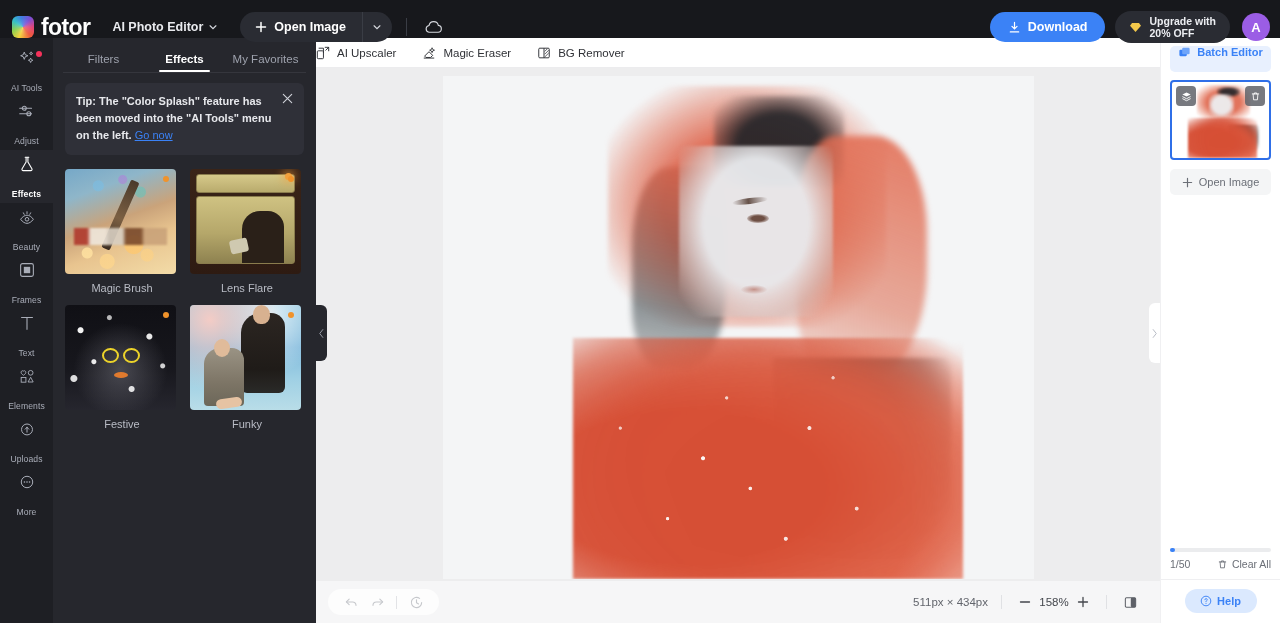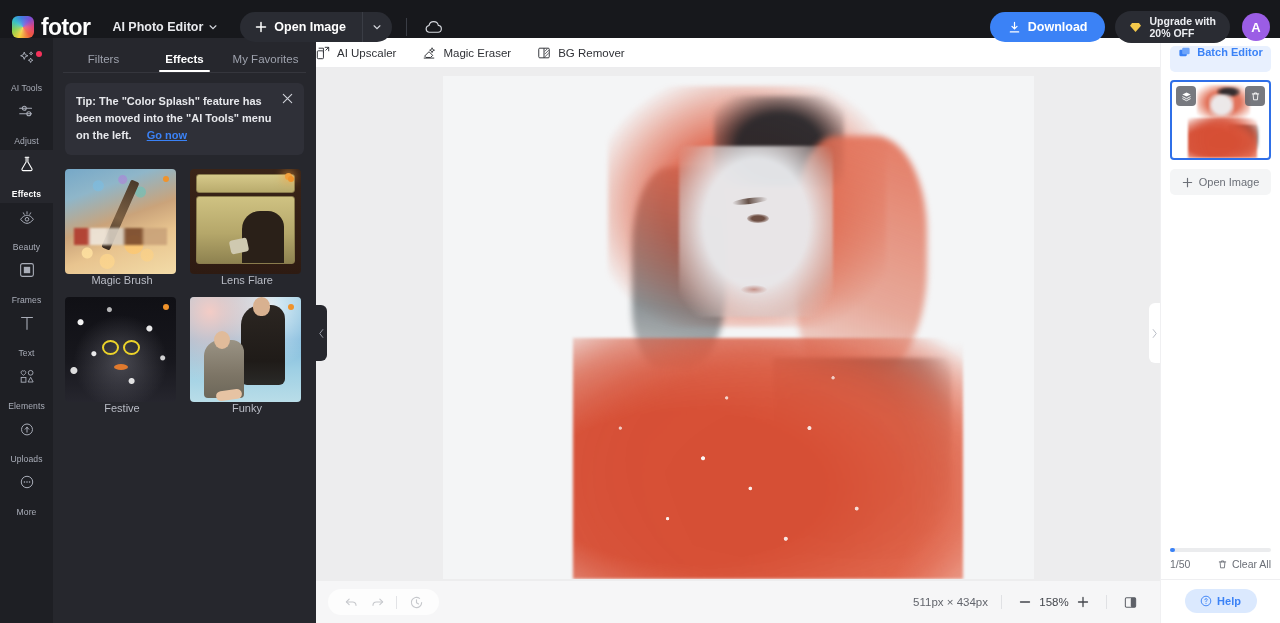--- a/index.html
+++ b/index.html
@@ -115,41 +115,41 @@
     content: ""; position: absolute; left: 18%; right: 18%; bottom: 0;
     height: 2px; background: #fff; border-radius: 1px;
   }
   .panel-divider { height: 1px; background: #35363d; margin: 0 10px; }
 
   .tip-box {
     margin: 10px 12px 0 12px; background: #2f3038; border-radius: 6px;
     padding: 10px 30px 11px 11px; position: relative;
   }
   .tip-text { color: #e7e8ec; font-size: 11px; line-height: 1.55; font-weight: bold; }
-  .tip-link { color: #3b82f6; text-decoration: underline; cursor: pointer; font-weight: bold; margin-left: 12px; }
+  .tip-link { color: #3b82f6; text-decoration: underline; cursor: pointer; font-weight: normal; }
   .tip-close {
     position: absolute; top: 9px; right: 9px; width: 14px; height: 14px;
     color: #cfd2d9; cursor: pointer;
   }
 
   .effects-grid {
     display: grid; grid-template-columns: 1fr 1fr; gap: 11px 11px;
     padding: 14px 12px 0 12px;
   }
   .effect-cell { cursor: pointer; }
   .effect-thumb {
     width: 111px; height: 105px; border-radius: 4px; overflow: hidden;
     position: relative;
   }
   .effect-dot {
     position: absolute; top: 7px; right: 7px; width: 6px; height: 6px;
     border-radius: 50%; background: #f0932b;
   }
   .effect-label {
-    text-align: center; color: #b9bcc5; font-size: 11px; 
+    text-align: center; color: #b9bcc5; font-size: 11px; padding-top: 8px;
   }
 
   
   .art-brush {
     width: 100%; height: 100%;
     background:
       radial-gradient(circle at 20% 80%, rgba(255,225,160,.85) 0 5px, transparent 6px),
       radial-gradient(circle at 38% 88%, rgba(255,215,140,.7) 0 7px, transparent 8px),
       radial-gradient(circle at 62% 72%, rgba(255,200,110,.75) 0 9px, transparent 10px),
       radial-gradient(circle at 74% 82%, rgba(255,210,130,.6) 0 6px, transparent 7px),

